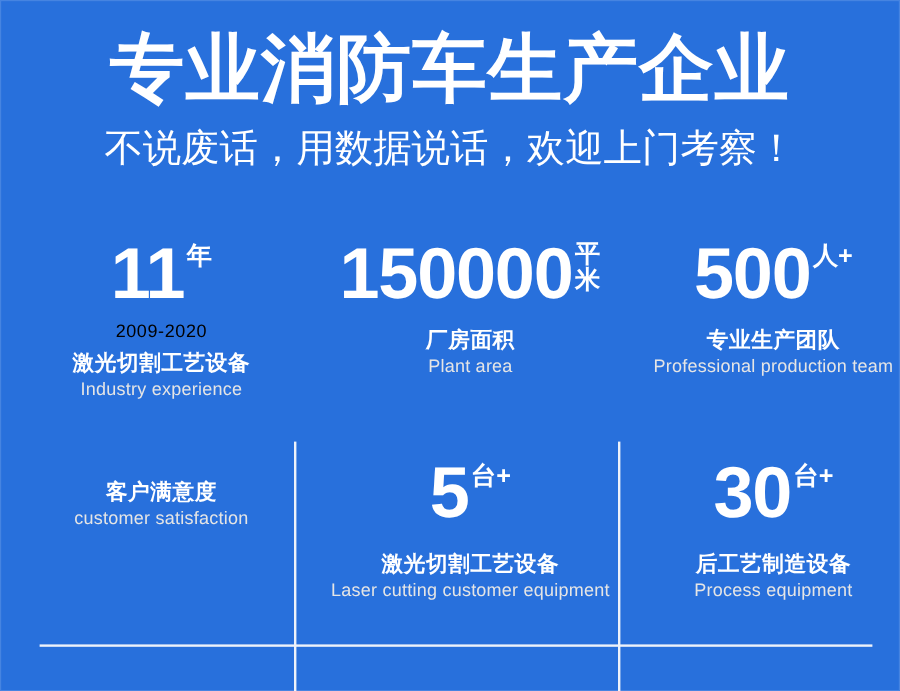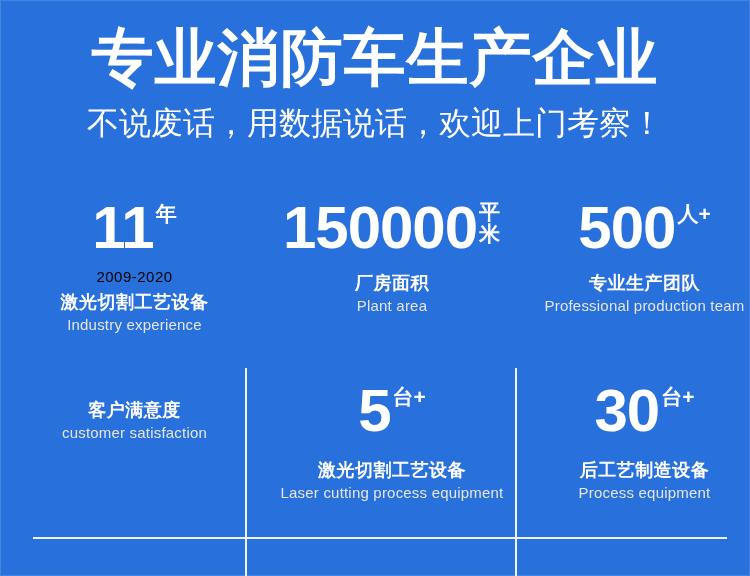--- a/index.html
+++ b/index.html
@@ -222,21 +222,21 @@
         <div class="cn-label">客户满意度</div>
         <div class="en-label">customer satisfaction</div>
       </div>
 
       <div class="cell c2">
         <div class="numline">
           <span class="bignum">5</span>
           <span class="unit">台+</span>
         </div>
         <div class="cn-label">激光切割工艺设备</div>
-        <div class="en-label">Laser cutting process equipment</div>
+        <div class="en-label">Laser cutting customer equipment</div>
       </div>
 
       <div class="cell c3">
         <div class="numline">
           <span class="bignum">30</span>
           <span class="unit">台+</span>
         </div>
         <div class="cn-label">后工艺制造设备</div>
         <div class="en-label">Process equipment</div>
       </div>

